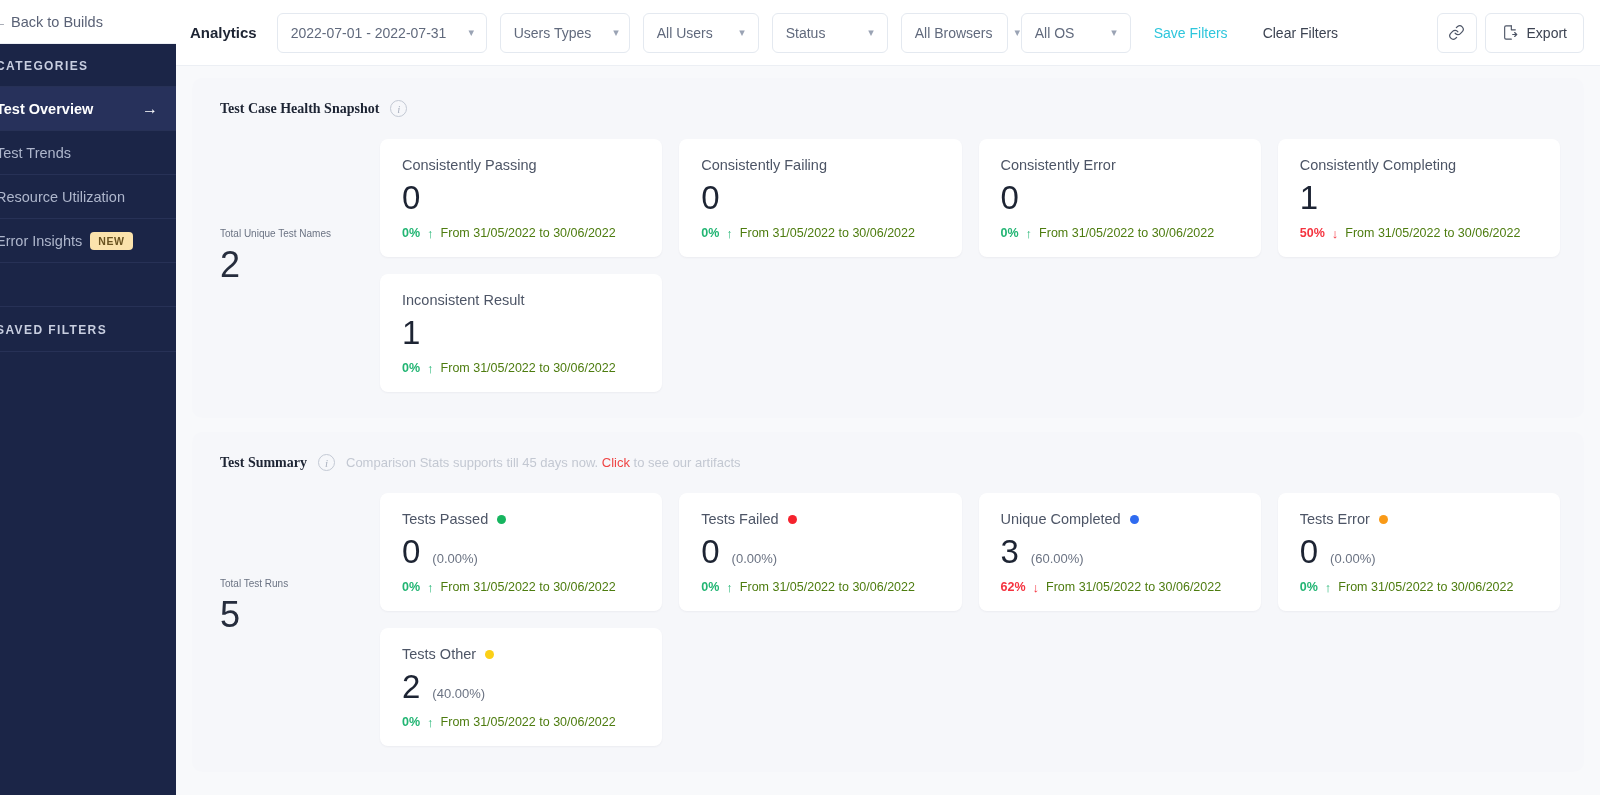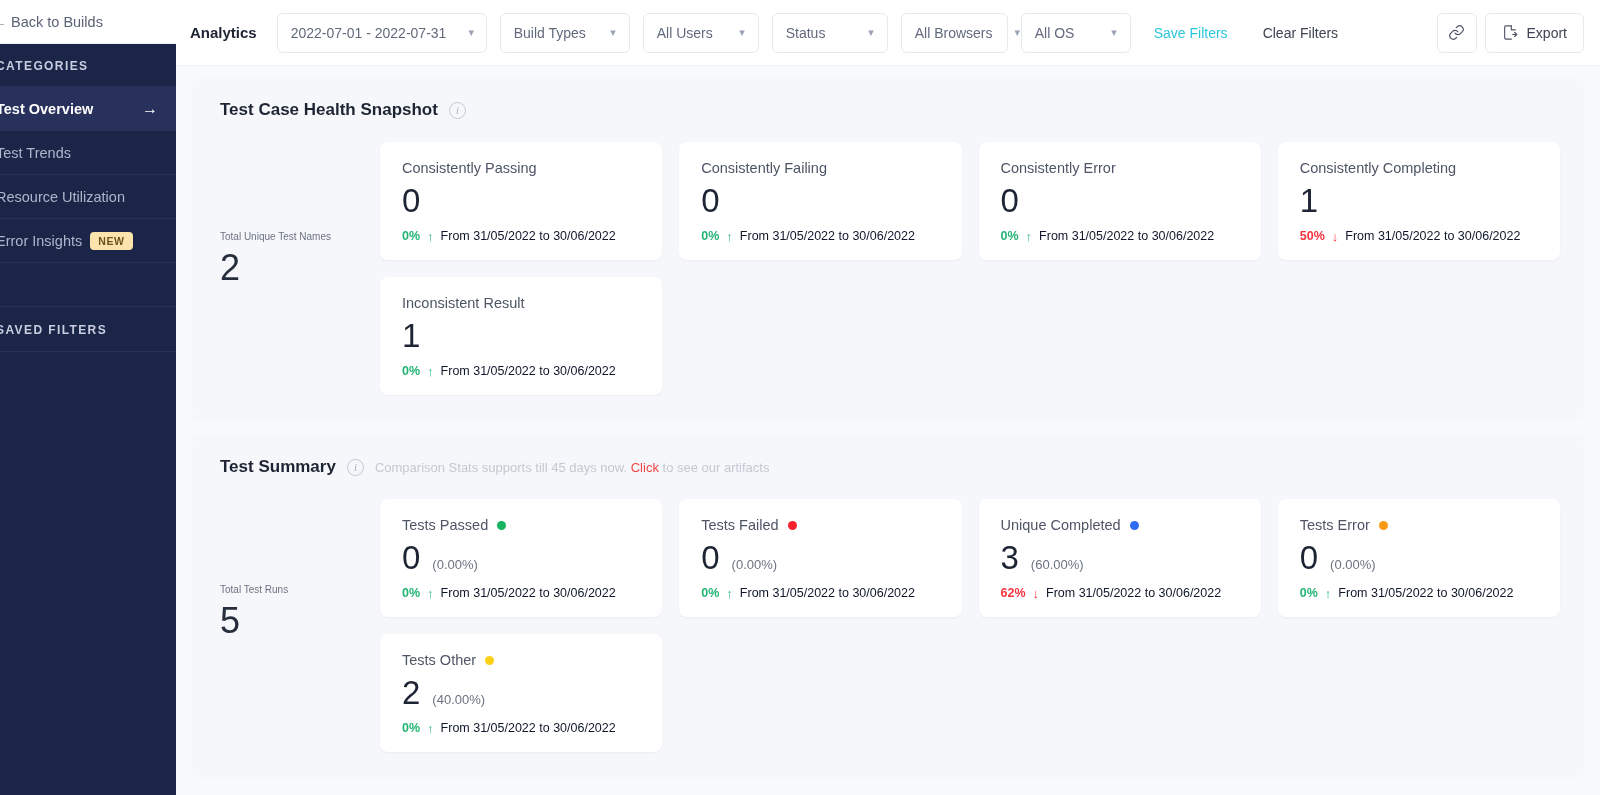--- a/index.html
+++ b/index.html
@@ -122,21 +122,21 @@
 
   
   .content { flex: 1; overflow: hidden; padding: 12px 16px 0 16px; }
 
   .panel {
     background: #f6f7fa; border-radius: 10px;
     padding: 22px 24px 26px 28px;
     margin-bottom: 14px;
   }
   .panel-head { display: flex; align-items: center; gap: 11px; margin-bottom: 22px; }
-  .panel-title { font-size: 17px; font-weight: 700; color: #1d2433; }
+  .panel-title { font-size: 14px; font-weight: 700; color: #1d2433; font-family: Liberation Serif, serif; }
   .info-i {
     width: 17px; height: 17px; border-radius: 50%;
     border: 1.3px solid #c3c9d4; color: #aab1bf;
     font-size: 11px; font-style: italic;
     display: flex; align-items: center; justify-content: center;
     font-family: "Liberation Serif", serif;
   }
   .panel-note { font-size: 13px; color: #c3c8d2; }
   .panel-note .clk { color: #ef4444; }
 
@@ -162,21 +162,21 @@
   .card-value-row { display: flex; align-items: baseline; gap: 12px; margin-top: 4px; }
   .card-value { font-size: 33px; font-weight: 300; color: #1d2433; line-height: 1.25; }
   .card-pct { font-size: 13px; color: #6b7383; }
   .card-foot { display: flex; align-items: center; gap: 7px; margin-top: 8px; font-size: 12.5px; }
   .delta { font-weight: 700; }
   .delta-up { color: #22b573; }
   .delta-down { color: #f5333f; }
   .arrow { font-size: 13px; line-height: 1; }
   .arrow-up { color: #22b573; }
   .arrow-down { color: #f5333f; }
-  .range { color: #0f172a; }
+  .range { color: #4d7c0f; }
 </style>
 </head>
 <body>
 
 <div class="app">
 
   <aside class="sidebar">
     <div class="sb-top">
       <div class="sb-back">
         <span class="sb-back-arrow">←</span>
@@ -209,21 +209,21 @@
   <div class="main">
 
     <div class="topbar">
       <div class="page-title">Analytics</div>
 
       <div class="select sel-date">
         <span>2022-07-01 - 2022-07-31</span>
         <span class="cv">▾</span>
       </div>
       <div class="select sel-build">
-        <span>Build Types</span>
+        <span>Users Types</span>
         <span class="cv">▾</span>
       </div>
       <div class="select sel-users">
         <span>All Users</span>
         <span class="cv">▾</span>
       </div>
       <div class="select sel-status">
         <span>Status</span>
         <span class="cv">▾</span>
       </div>

